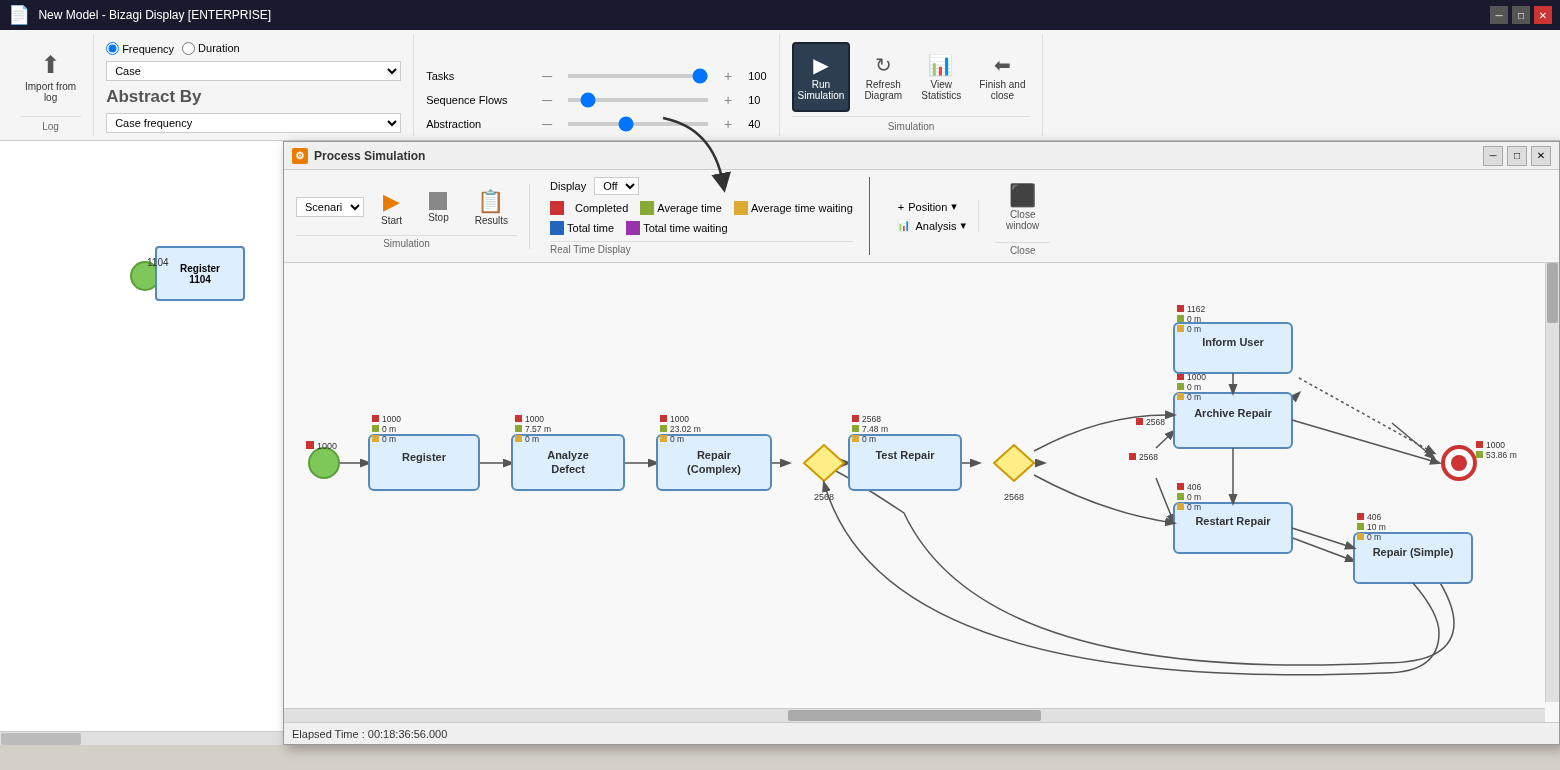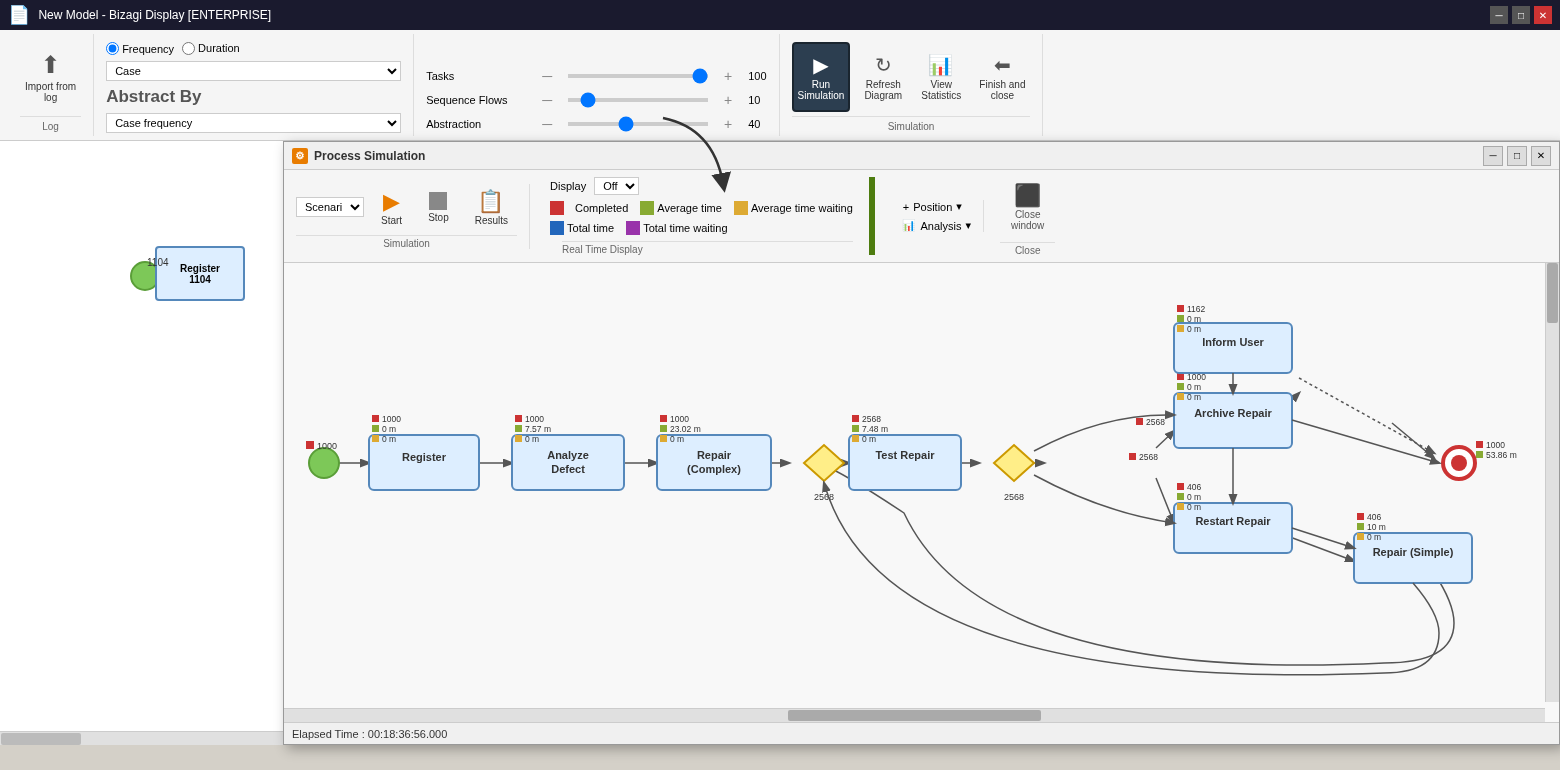--- a/index.html
+++ b/index.html
@@ -252,21 +252,21 @@
             <div class="sim-btn-label">Stop</div>
           </div>
           <div class="sim-btn">
             <div class="sim-btn-icon">📋</div>
             <div class="sim-btn-label">Results</div>
           </div>
         </div>
         <div class="sim-group-label">Simulation</div>
       </div>
 
-      <div style="display:flex;flex-direction:column;gap:6px;border-right:6px solid #4d7c0f;padding-right:16px;">
+      <div style="display:flex;flex-direction:column;gap:6px;border-right:1px solid #4d7c0f;padding-right:16px;">
         <div style="display:flex;align-items:center;gap:8px;">
           <span style="font-size:11px;">Display</span>
           <select style="font-size:11px;border:1px solid #ccc;padding:1px 4px;background:white;">
             <option>Off</option>
           </select>
         </div>
         <div style="display:flex;gap:12px;">
           <div style="display:flex;align-items:center;gap:11px;">
             <div style="width:14px;height:14px;background:#cc3333;"></div>
             <span>Completed</span>
@@ -283,21 +283,21 @@
         <div style="display:flex;gap:12px;">
           <div style="display:flex;align-items:center;gap:3px;">
             <div style="width:14px;height:14px;background:#2266bb;"></div>
             <span>Total time</span>
           </div>
           <div style="display:flex;align-items:center;gap:3px;">
             <div style="width:14px;height:14px;background:#9933aa;"></div>
             <span>Total time waiting</span>
           </div>
         </div>
-        <div style="font-size:10px;color:#666;border-top:1px solid #ddd;padding-top:2px;margin-left:12px;">Real Time Display</div>
+        <div style="font-size:10px;color:#666;border-top:1px solid #ddd;padding-top:2px;">Real Time Display</div>
       </div>
 
       <div style="display:flex;flex-direction:column;gap:6px;padding:0 12px;border-right:1px solid #ddd;">
         <div style="display:flex;align-items:center;gap:4px;cursor:pointer;">
           <span>+</span>
           <span>Position</span>
           <span>▾</span>
         </div>
         <div style="display:flex;align-items:center;gap:4px;cursor:pointer;">
           <span>📊</span>

